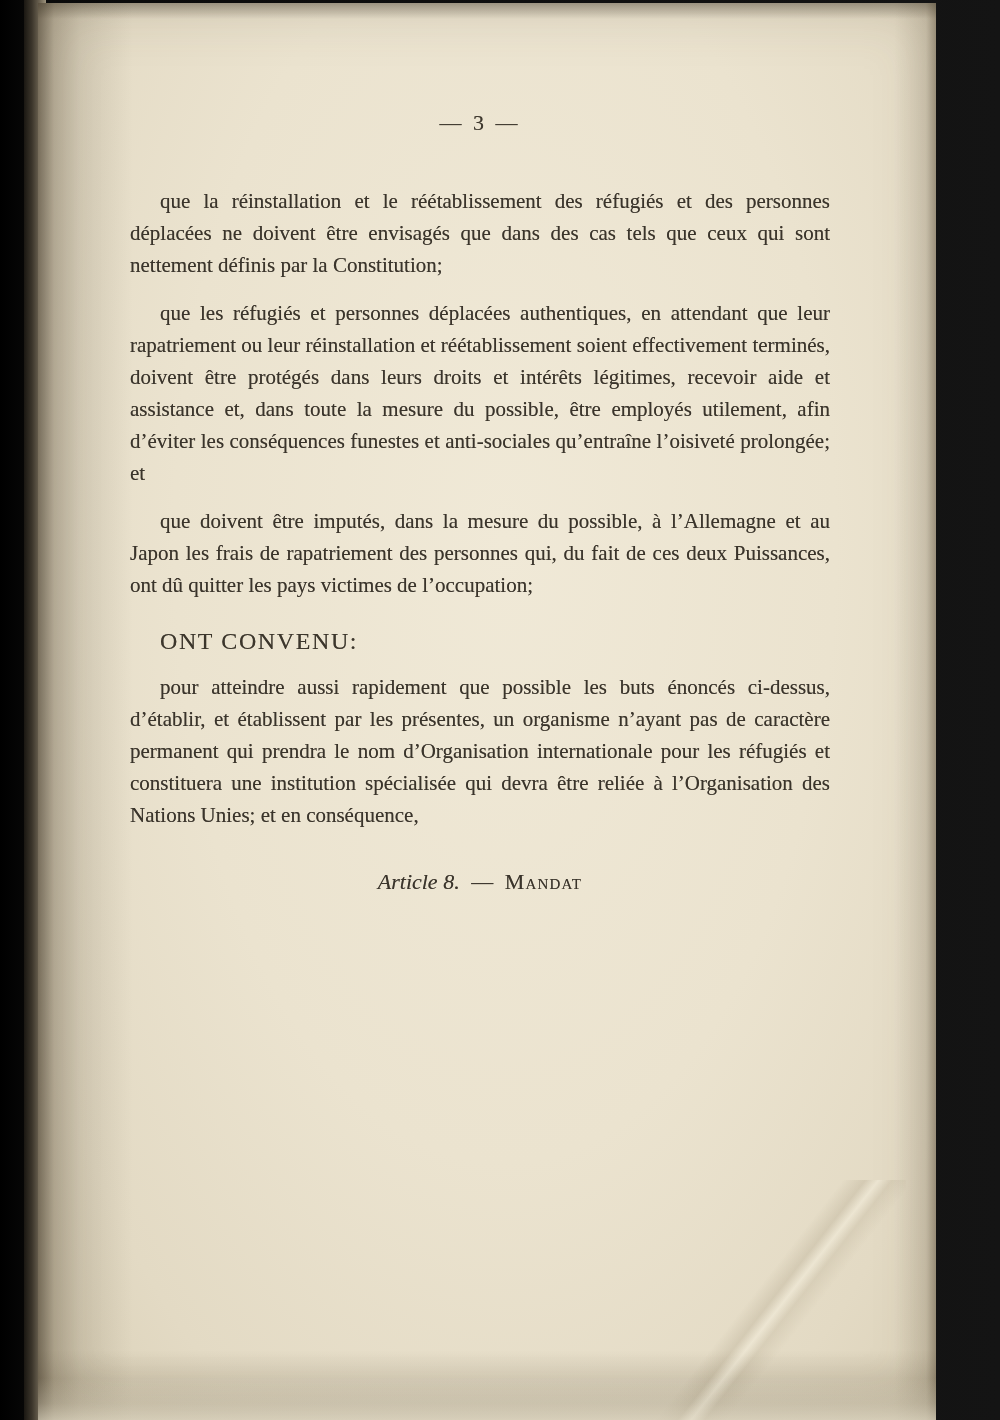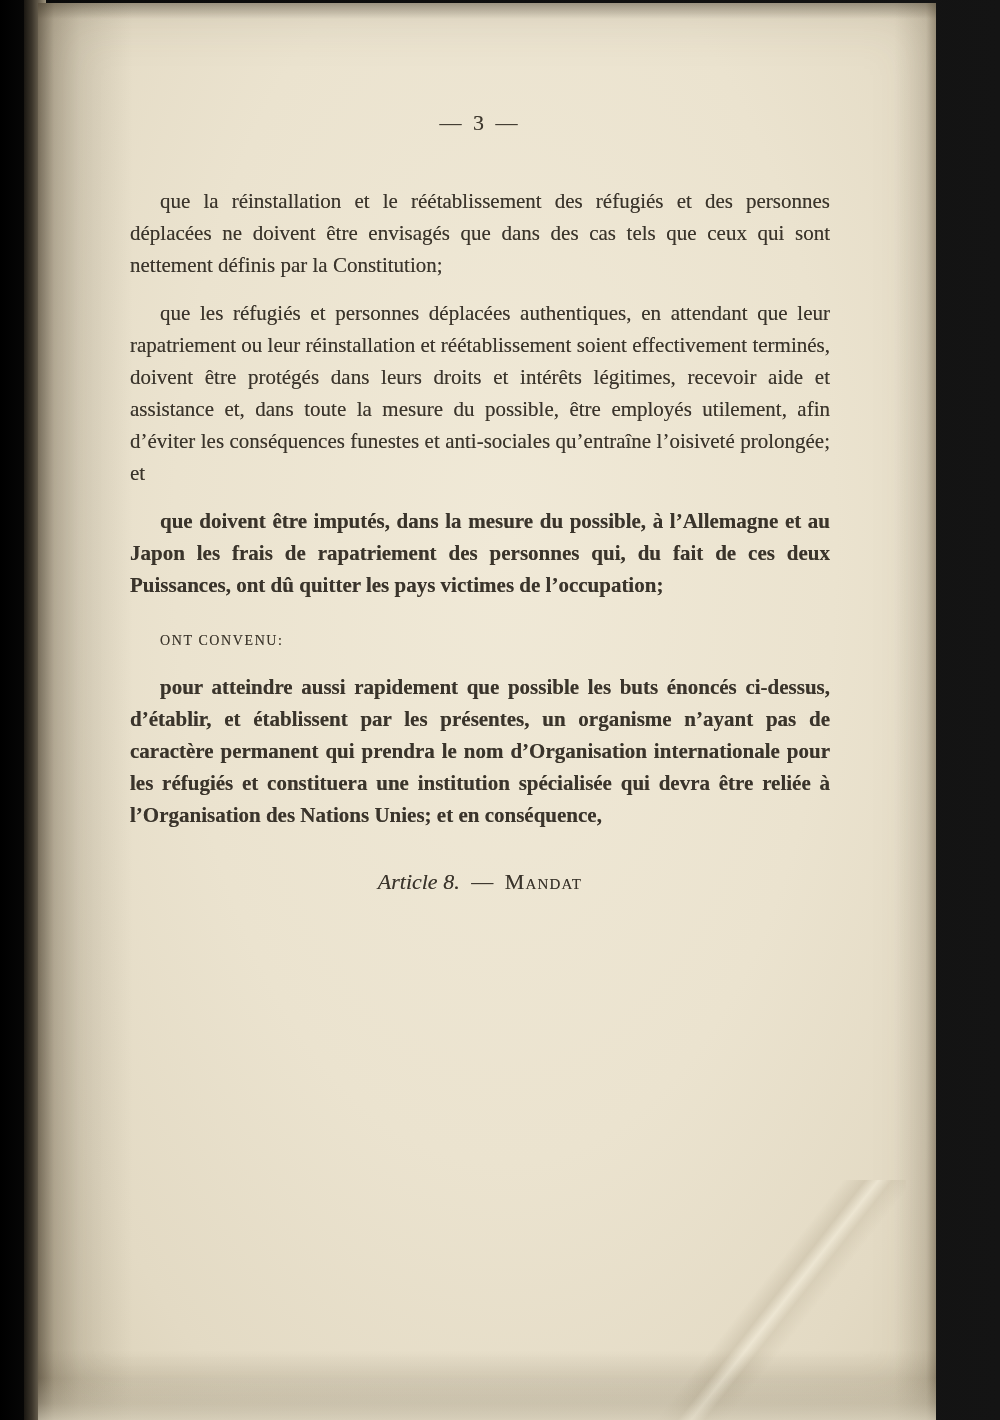--- a/index.html
+++ b/index.html
@@ -92,26 +92,25 @@
     color: #3f392f;
   }
   p.body {
     margin: 12px 0 16px 0;
     text-align: justify;
     text-indent: 30px;
     hyphens: none;
   }
   p.body.last {
     margin-bottom: 0;
-    font-weight: bold;
   }
   .caps-heading {
     margin: 26px 0 16px 0;
     text-indent: 30px;
-    font-size: 14px;
+    font-size: 24px;
     letter-spacing: 1.6px;
     line-height: 28px;
     color: #3c362c;
     font-weight: normal;
   }
   .caps-heading.second {
     margin: 30px 0 0 0;
   }
   .article-heading {
     margin: 36px 0 26px 0;

